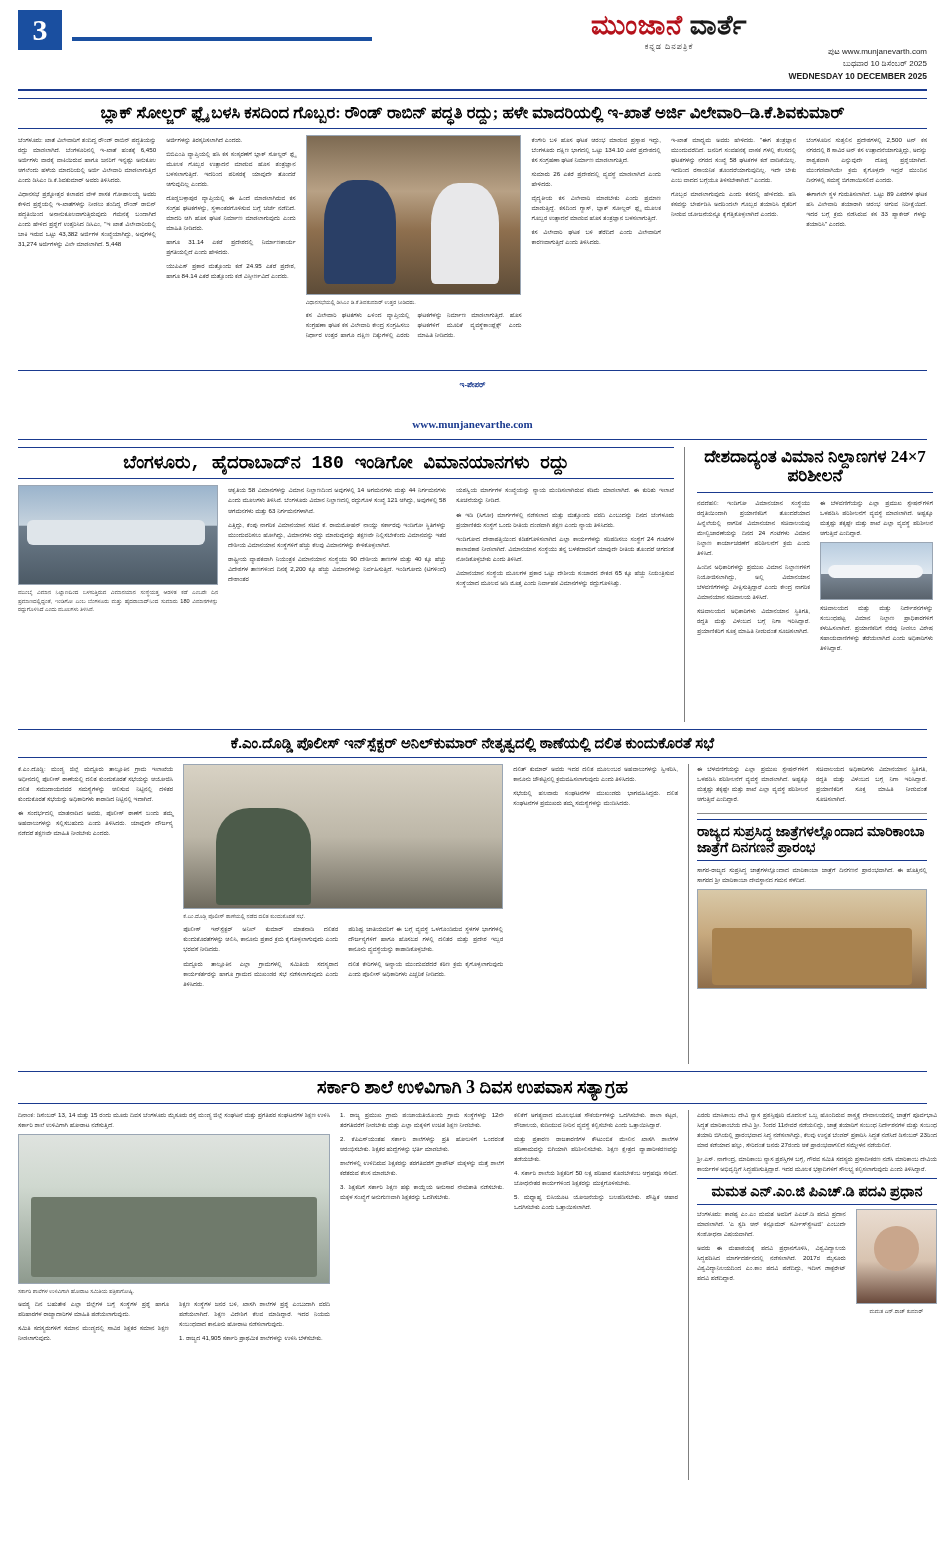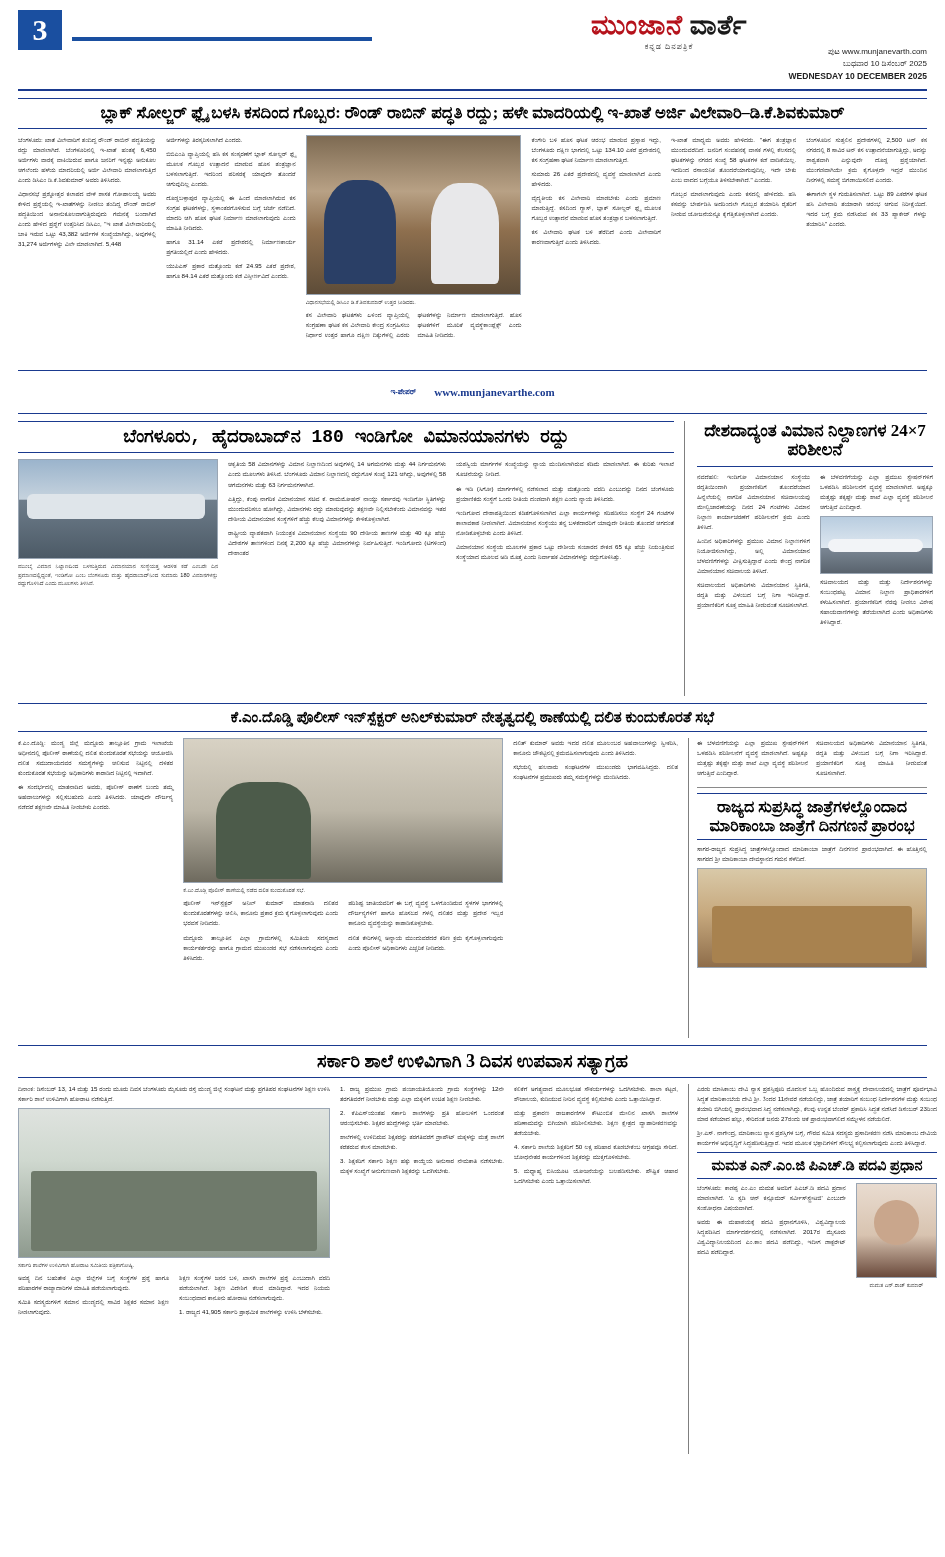--- a/index.html
+++ b/index.html
@@ -60,22 +60,22 @@
   .ph-temple { background:linear-gradient(180deg,#d9c9a8 0%,#c7a97e 45%,#8e6d4a 100%); }
   .ph-temple::after{content:"";position:absolute;left:6%;top:38%;width:88%;height:58%;background:#a8824f;border-radius:4px;}
   .ph-press { background:linear-gradient(180deg,#dfe3df 0%,#cfd8cf 35%,#8e9a8e 100%); }
   .ph-press::after{content:"";position:absolute;left:4%;top:42%;width:92%;height:54%;background:#6f7a6b;border-radius:3px;}
   .ph-portrait { background:linear-gradient(180deg,#e9dcd0 0%,#d8c3b0 55%,#6a4a3c 100%); }
   .ph-portrait::after{content:"";position:absolute;left:22%;top:18%;width:56%;height:48%;background:#c9a68c;border-radius:50%;}
 
   
   .web-strip {
     border-top:1.5px solid #1a3a8f; border-bottom:1.5px solid #1a3a8f;
-    display:flex; align-items:center; justify-content:center; gap:18px;
-    padding:15px 0; margin:7px 0;
+    display:flex; align-items:center; justify-content:center; gap:28px;
+    padding:9px 0; margin:7px 0;flex-direction:column;
   }
   .web-strip .lbl { font-size:7.5px; color:#1a3a8f; font-weight:bold; }
   .web-strip .url { font-size:11px; color:#1a3a8f; font-weight:bold; font-family:"Liberation Serif", serif; }
 
   
   .row { display:flex; gap:10px; }
   .vdiv { border-left:1px solid #7f7f7f; }
   .s1 { font-size:6.2px; line-height:1.62; text-align:justify; }
   .s1 p { margin:0 0 4px 0; }
 </style>
@@ -224,21 +224,21 @@
           <p>ಸಭೆಯಲ್ಲಿ ಹಲವಾರು ಸಂಘಟನೆಗಳ ಮುಖಂಡರು ಭಾಗವಹಿಸಿದ್ದರು. ದಲಿತ ಸಂಘಟನೆಗಳ ಪ್ರಮುಖರು ತಮ್ಮ ಸಮಸ್ಯೆಗಳನ್ನು ಮಂಡಿಸಿದರು.</p>
         </div>
       </div>
     </div>
     <div class="vdiv" style="width:249px; padding-left:8px;">
       <div class="s1" style="column-count:2; column-gap:8px;">
         <p>ಈ ಬೆಳವಣಿಗೆಯನ್ನು ಎಲ್ಲಾ ಪ್ರಮುಖ ಸ್ಟೇಷನ್‌ಗಳಿಗೆ ಒಳಪಡಿಸಿ ಪರಿಶೀಲನೆಗೆ ವ್ಯವಸ್ಥೆ ಮಾಡಲಾಗಿದೆ. ಅಷ್ಟಕ್ಕೂ ಮತ್ತಷ್ಟು ತಕ್ಕಷ್ಟೇ ಮತ್ತು ಶಾಖೆ ಎಲ್ಲಾ ವ್ಯವಸ್ಥೆ ಪರಿಶೀಲನೆ ಆಗುತ್ತಿವೆ ಎಂದಿದ್ದಾರೆ.</p>
         <p>ಸಚಿವಾಲಯದ ಅಧಿಕಾರಿಗಳು ವಿಮಾನಯಾನ ಸ್ಥಿತಿಗತಿ, ರದ್ದತಿ ಮತ್ತು ವಿಳಂಬದ ಬಗ್ಗೆ ನಿಗಾ ಇರಿಸಿದ್ದಾರೆ. ಪ್ರಯಾಣಿಕರಿಗೆ ಸೂಕ್ತ ಮಾಹಿತಿ ನೀಡುವಂತೆ ಸೂಚಿಸಲಾಗಿದೆ.</p>
       </div>
       <div class="thin-rule"></div>
-      <div class="hl" style="font-size:16px; text-align:center; border-top:1.5px solid #1a3a8f; border-bottom:1.5px solid #1a3a8f; padding:4px 0;">ರಾಜ್ಯದ ಸುಪ್ರಸಿದ್ಧ ಜಾತ್ರೆಗಳಲ್ಲೊಂದಾದ ಮಾರಿಕಾಂಬಾ ಜಾತ್ರೆಗೆ ದಿನಗಣನೆ ಪ್ರಾರಂಭ</div>
+      <div class="hl" style="font-size:14px; text-align:left; border-top:1.5px solid #1a3a8f; border-bottom:1.5px solid #1a3a8f; padding:4px 0;">ರಾಜ್ಯದ ಸುಪ್ರಸಿದ್ಧ ಜಾತ್ರೆಗಳಲ್ಲೊಂದಾದ ಮಾರಿಕಾಂಬಾ ಜಾತ್ರೆಗೆ ದಿನಗಣನೆ ಪ್ರಾರಂಭ</div>
       <div class="s1" style="margin-top:4px;">
         <p>ಸಾಗರ-ರಾಜ್ಯದ ಸುಪ್ರಸಿದ್ಧ ಜಾತ್ರೆಗಳಲ್ಲೊಂದಾದ ಮಾರಿಕಾಂಬಾ ಜಾತ್ರೆಗೆ ದಿನಗಣನೆ ಪ್ರಾರಂಭವಾಗಿದೆ. ಈ ಹೊತ್ತಿನಲ್ಲಿ ಸಾಗರದ ಶ್ರೀ ಮಾರಿಕಾಂಬಾ ದೇವಸ್ಥಾನದ ಗಮನ ಸೆಳೆದಿದೆ.</p>
       </div>
       <div class="photo ph-temple" style="height:100px; margin-top:3px;"></div>
     </div>
   </div>
 
   <div class="band">
     <div class="hl" style="font-size:18px;">ಸರ್ಕಾರಿ ಶಾಲೆ ಉಳಿವಿಗಾಗಿ 3 ದಿವಸ ಉಪವಾಸ ಸತ್ಯಾಗ್ರಹ</div>
   </div>

